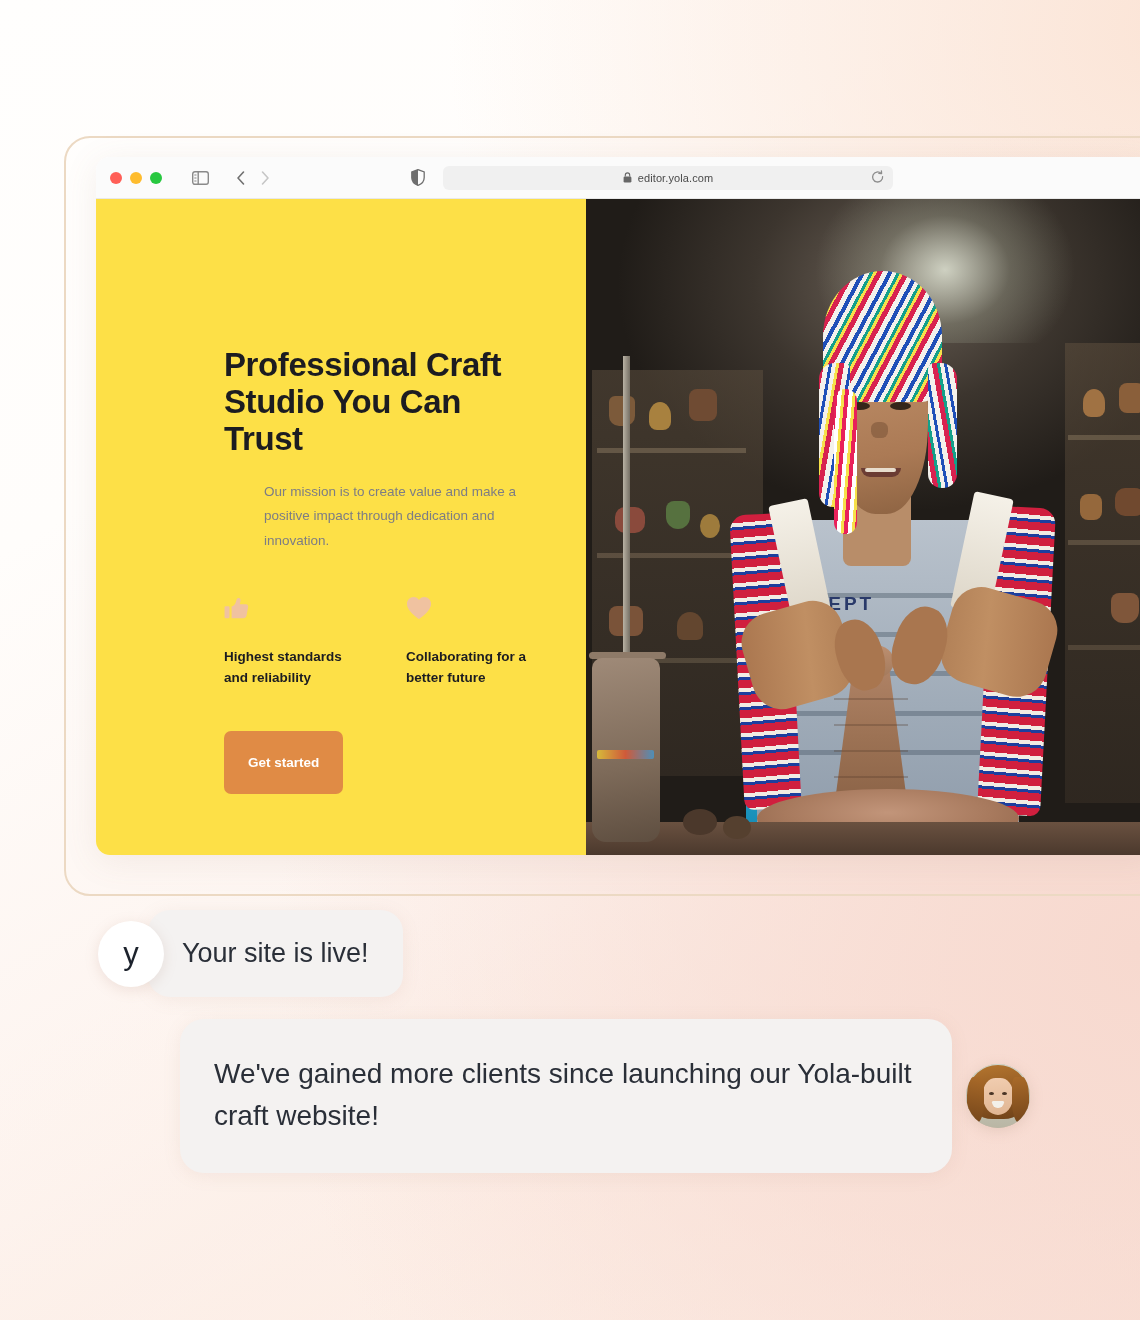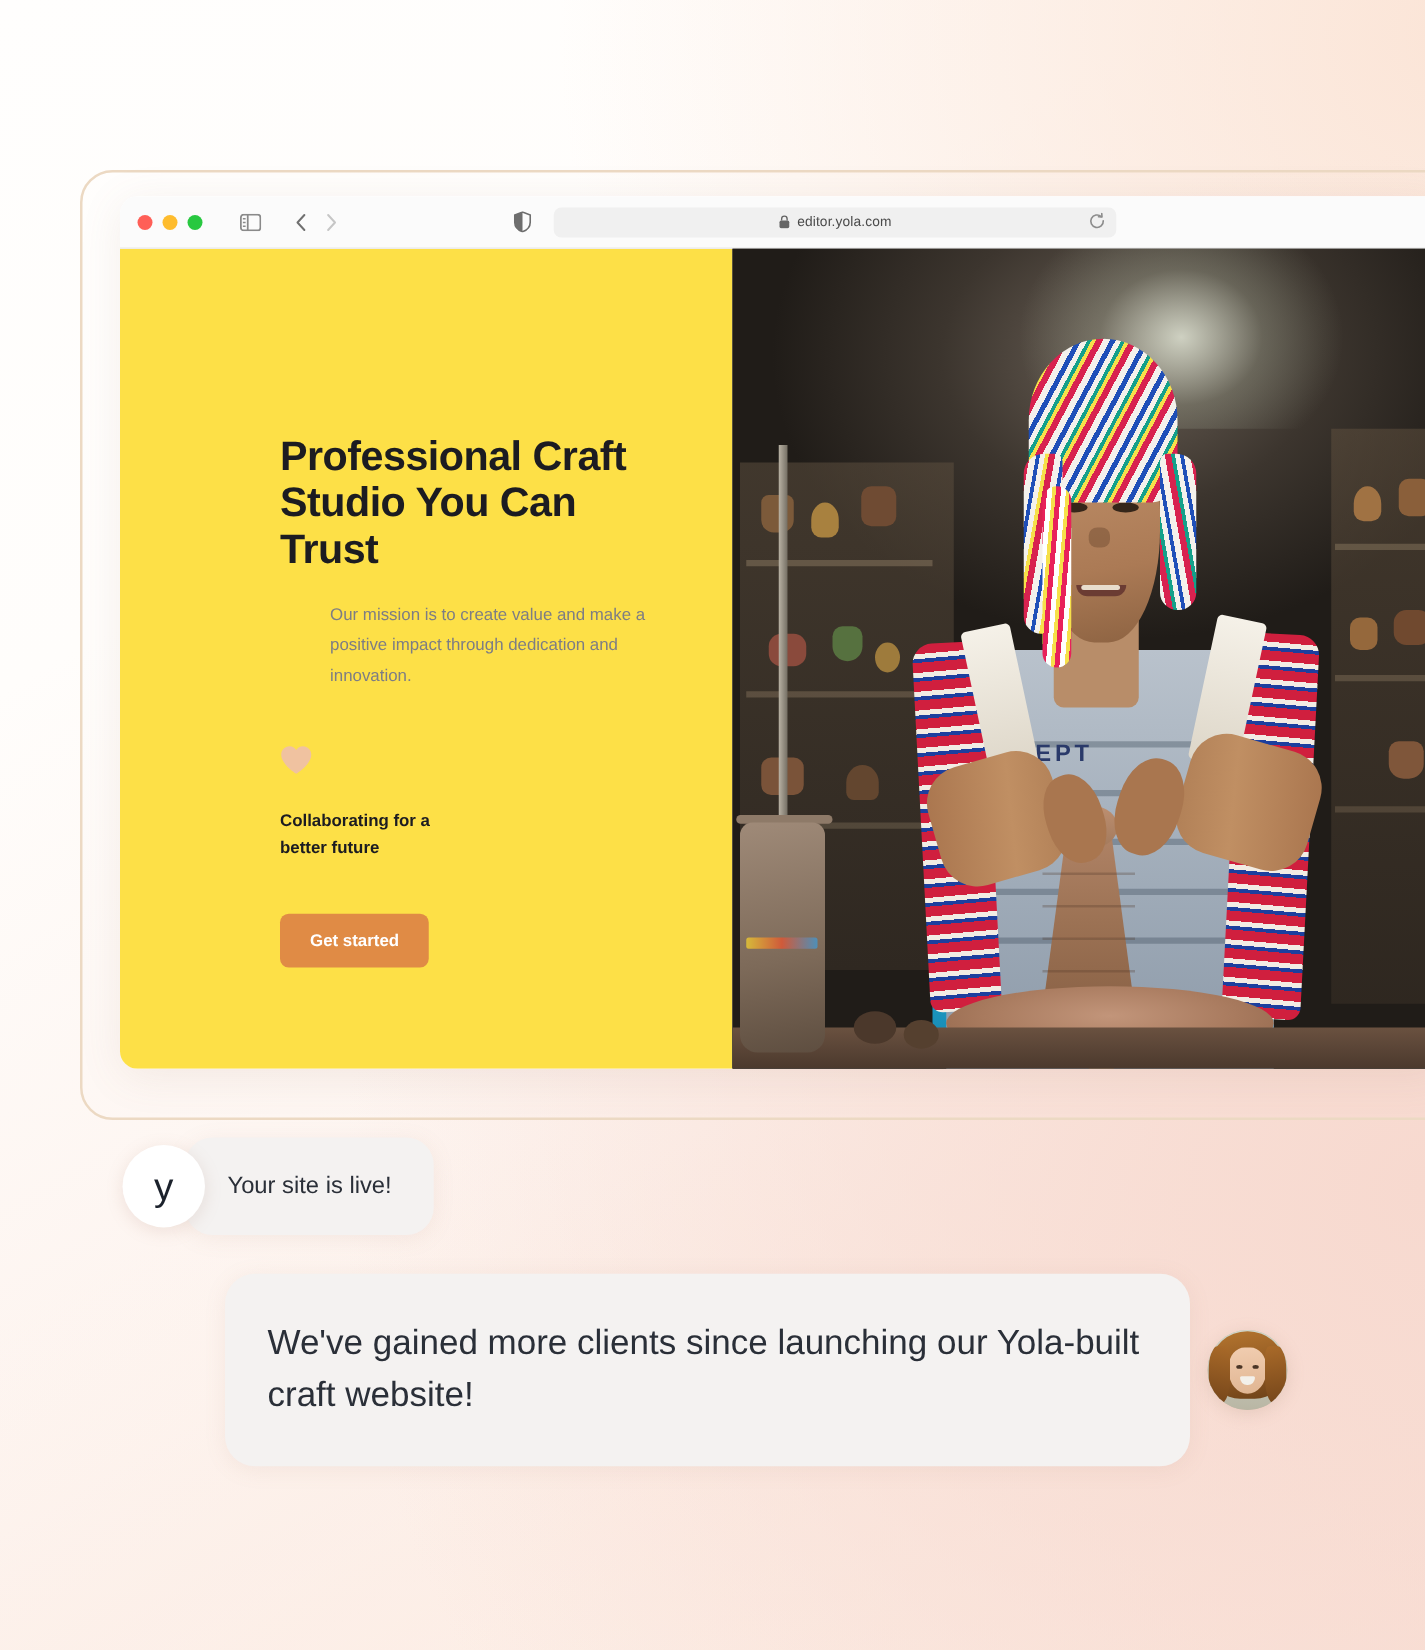--- a/index.html
+++ b/index.html
@@ -88,21 +88,21 @@
   .feature-icon { height:30px; color:#f0c2a0; display:block; }
   .feature-label {
     margin-top:20px;
     font-size:13.5px; line-height:1.6; font-weight:700; color:#1c1c21;
   }
   #cta-button {
     margin-top:42px;
     display:inline-block;
     background:#e08b45; color:#fff;
     font-size:13.5px; font-weight:700;
-    padding:14px 24px; border-radius:7px;
+    padding:24px 24px; border-radius:7px;
     border:none; cursor:pointer;
     font-family:"Liberation Sans", sans-serif;
   }
   
   #hero-photo {
     flex:1; position:relative; overflow:hidden;
     background:
       radial-gradient(70% 48% at 56% 13%, #6c6258 0%, #3c352e 38%, #201c18 72%),
       linear-gradient(180deg, #2a2520 0%, #1a1613 100%);
   }
@@ -228,21 +228,21 @@
     background:#ffffff; box-shadow:0 3px 14px rgba(170,130,110,.18);
     display:flex; align-items:center; justify-content:center;
     font-size:31px; color:#1c222c; line-height:1;
     position:relative; z-index:2;
   }
   #bubble-1 {
     margin-left:-16px;
     background:#f4f2f1;
     border-radius:22px;
     padding:28px 34px;
-    font-size:19px; color:#2a2f38;
+    font-size:27px; color:#2a2f38;
     box-shadow:0 3px 18px rgba(170,130,110,.10);
     position:relative; z-index:1;
   }
   #msg-row-2 { position:absolute; left:180px; top:119px; display:flex; align-items:center; }
   #bubble-2 {
     width:772px;
     background:#f4f2f1;
     border-radius:24px;
     padding:34px 34px 36px 34px;
     font-size:28px; line-height:1.5; color:#2a2f38;
@@ -335,20 +335,29 @@
     </div>
   </div>
 
   <div id="page-content">
 
     <div id="hero-left">
       <h1 id="hero-headline">Professional Craft Studio You Can Trust</h1>
       <p id="hero-subtext">Our mission is to create value and make a positive impact through dedication and innovation.</p>
 
       <div id="features">
+        <div class="feature">
+          <span class="feature-icon">
+            <svg width="26" height="26" viewBox="0 0 24 24" fill="#f0c2a0">
+              <rect x="0.5" y="9.5" width="4.6" height="11" rx="1.1"></rect>
+              <path d="M7 20.5 V9.8 C8.9 9.1 10.3 7.6 10.9 5.7 L11.6 3.3 C11.9 2.2 12.9 1.6 13.9 1.9 C14.9 2.2 15.5 3.2 15.3 4.2 L14.6 7.6 H20.3 C21.6 7.6 22.6 8.8 22.3 10.1 L20.8 17.9 C20.6 19.4 19.3 20.5 17.8 20.5 Z"></path>
+            </svg>
+          </span>
+          <div class="feature-label">Highest standards and reliability</div>
+        </div>
         <div class="feature">
           <span class="feature-icon">
             <svg width="26" height="24" viewBox="0 0 24 22" fill="#f0c2a0">
               <path d="M12 21.2 C12 21.2 0.9 14.3 0.9 7.1 C0.9 3.6 3.6 0.9 7 0.9 C9.2 0.9 11 2 12 3.7 C13 2 14.8 0.9 17 0.9 C20.4 0.9 23.1 3.6 23.1 7.1 C23.1 14.3 12 21.2 12 21.2 Z"></path>
             </svg>
           </span>
           <div class="feature-label">Collaborating for a better future</div>
         </div>
       </div>
 

